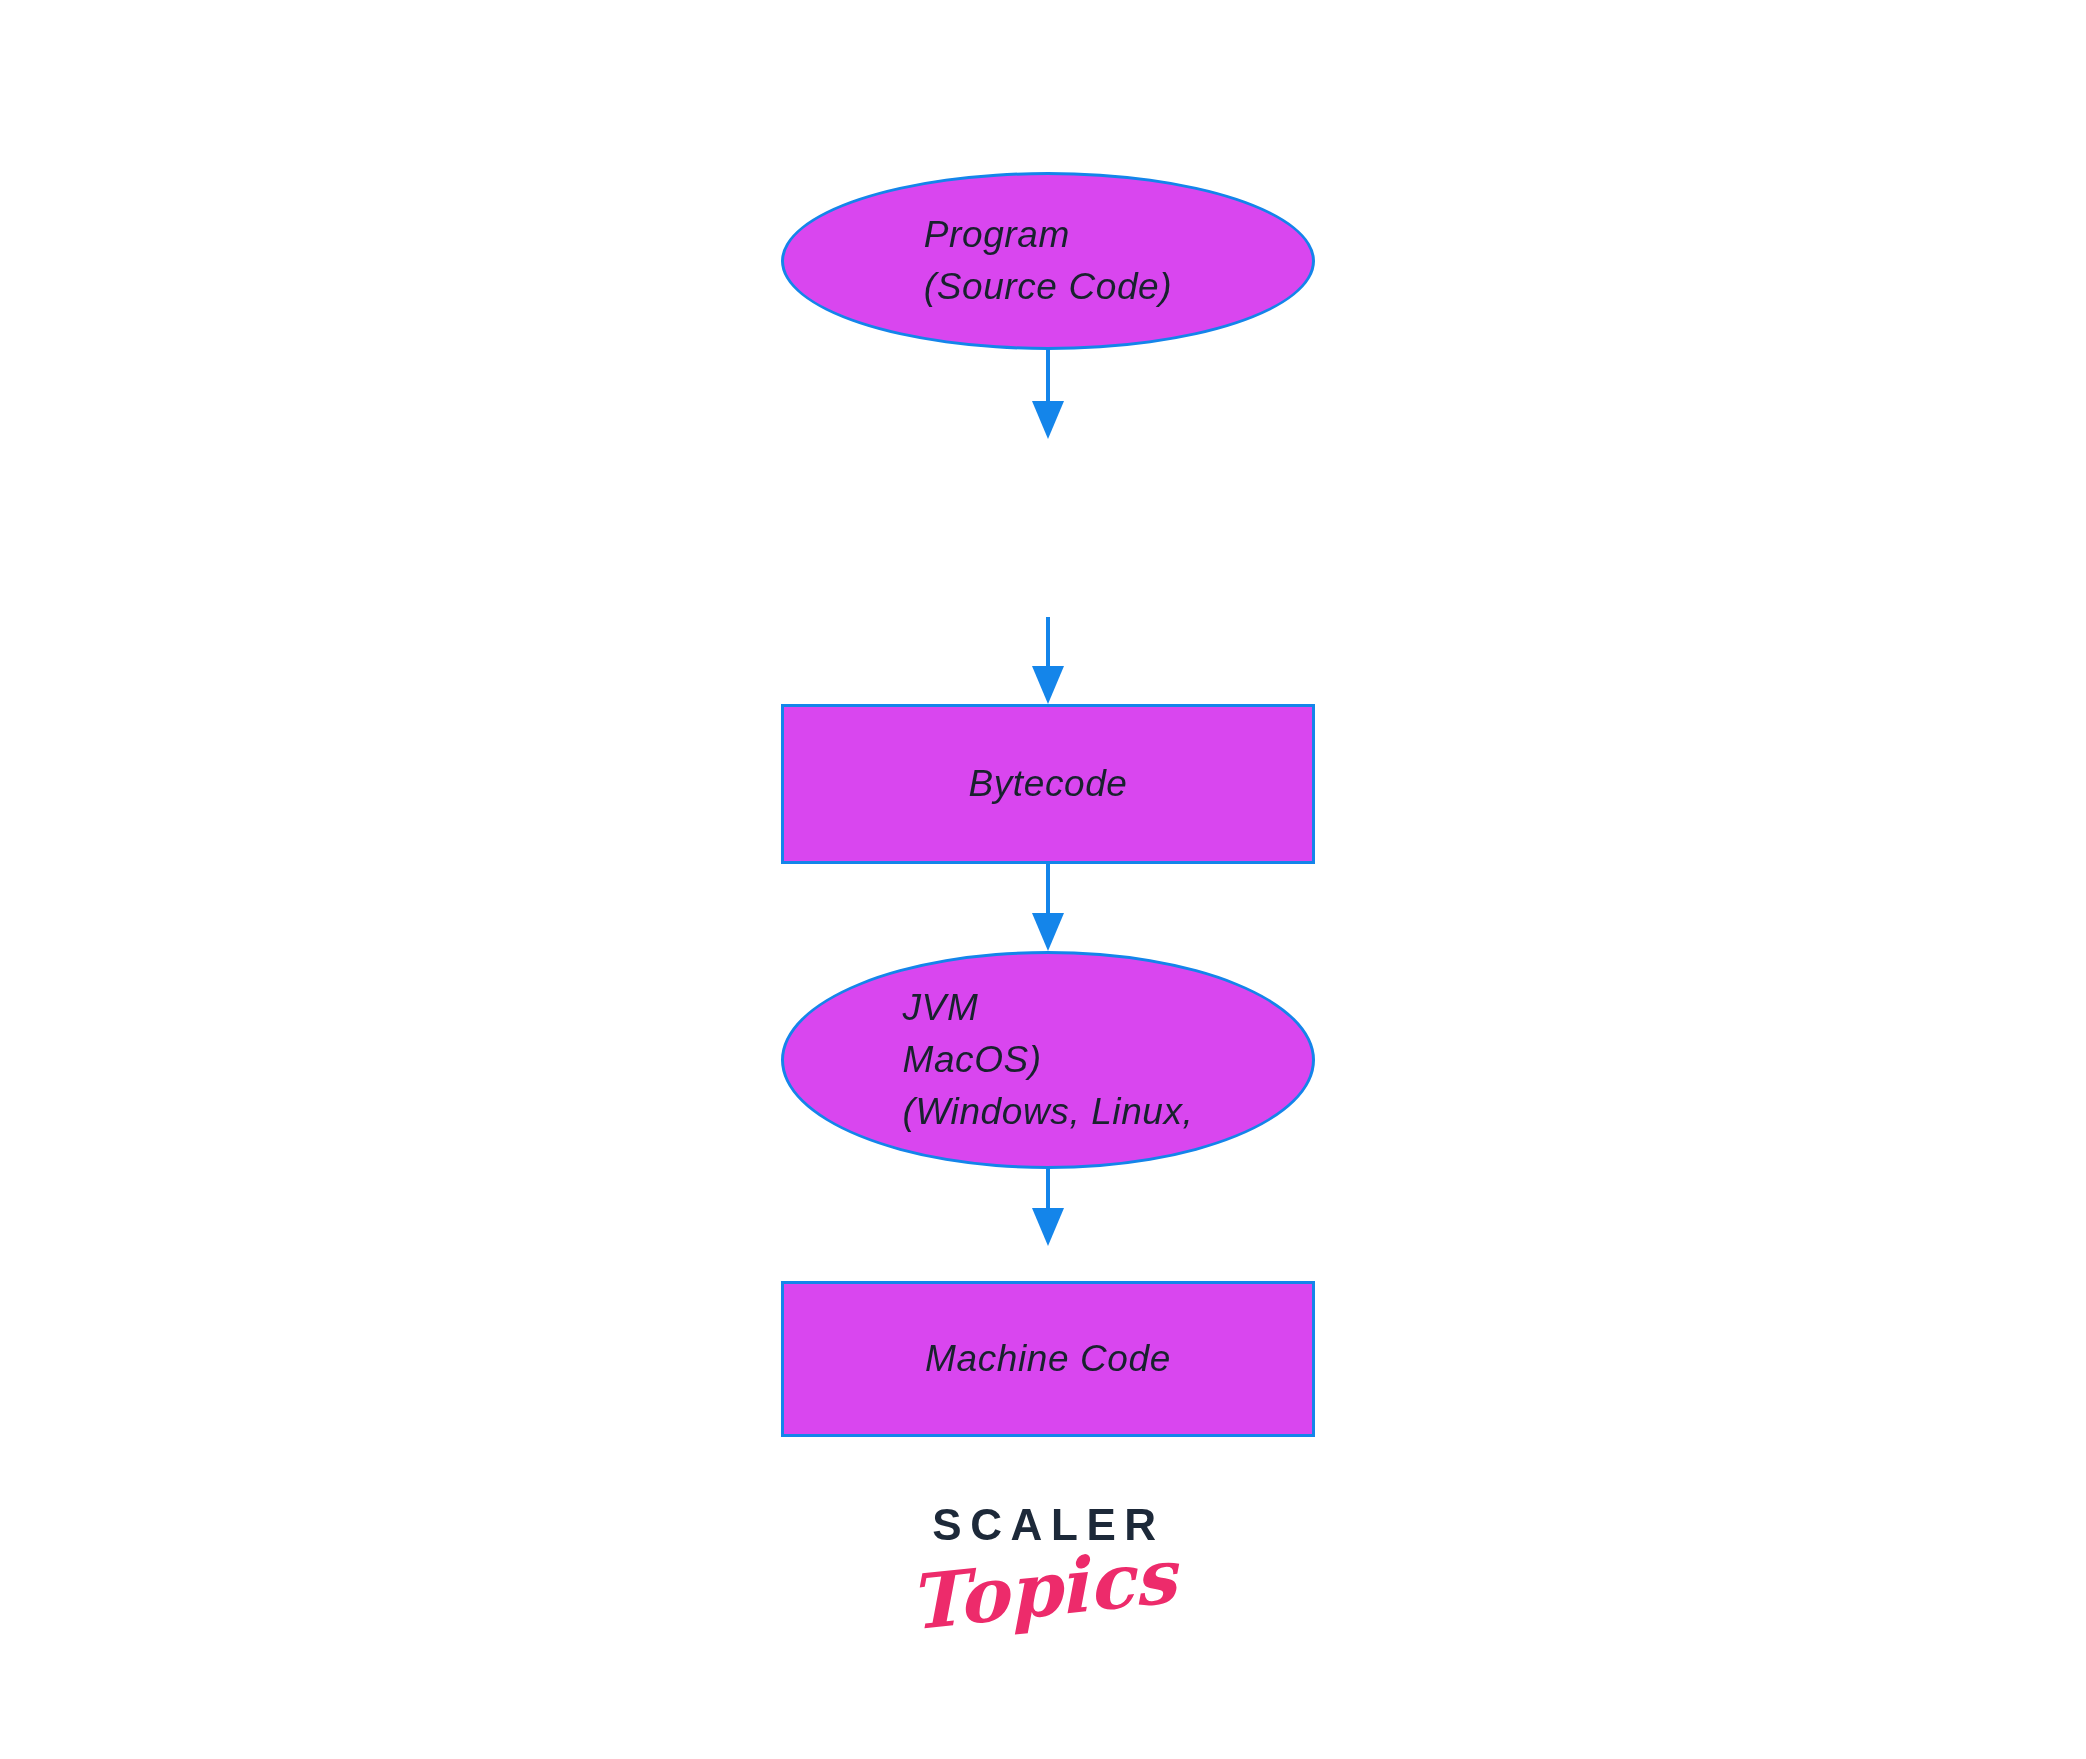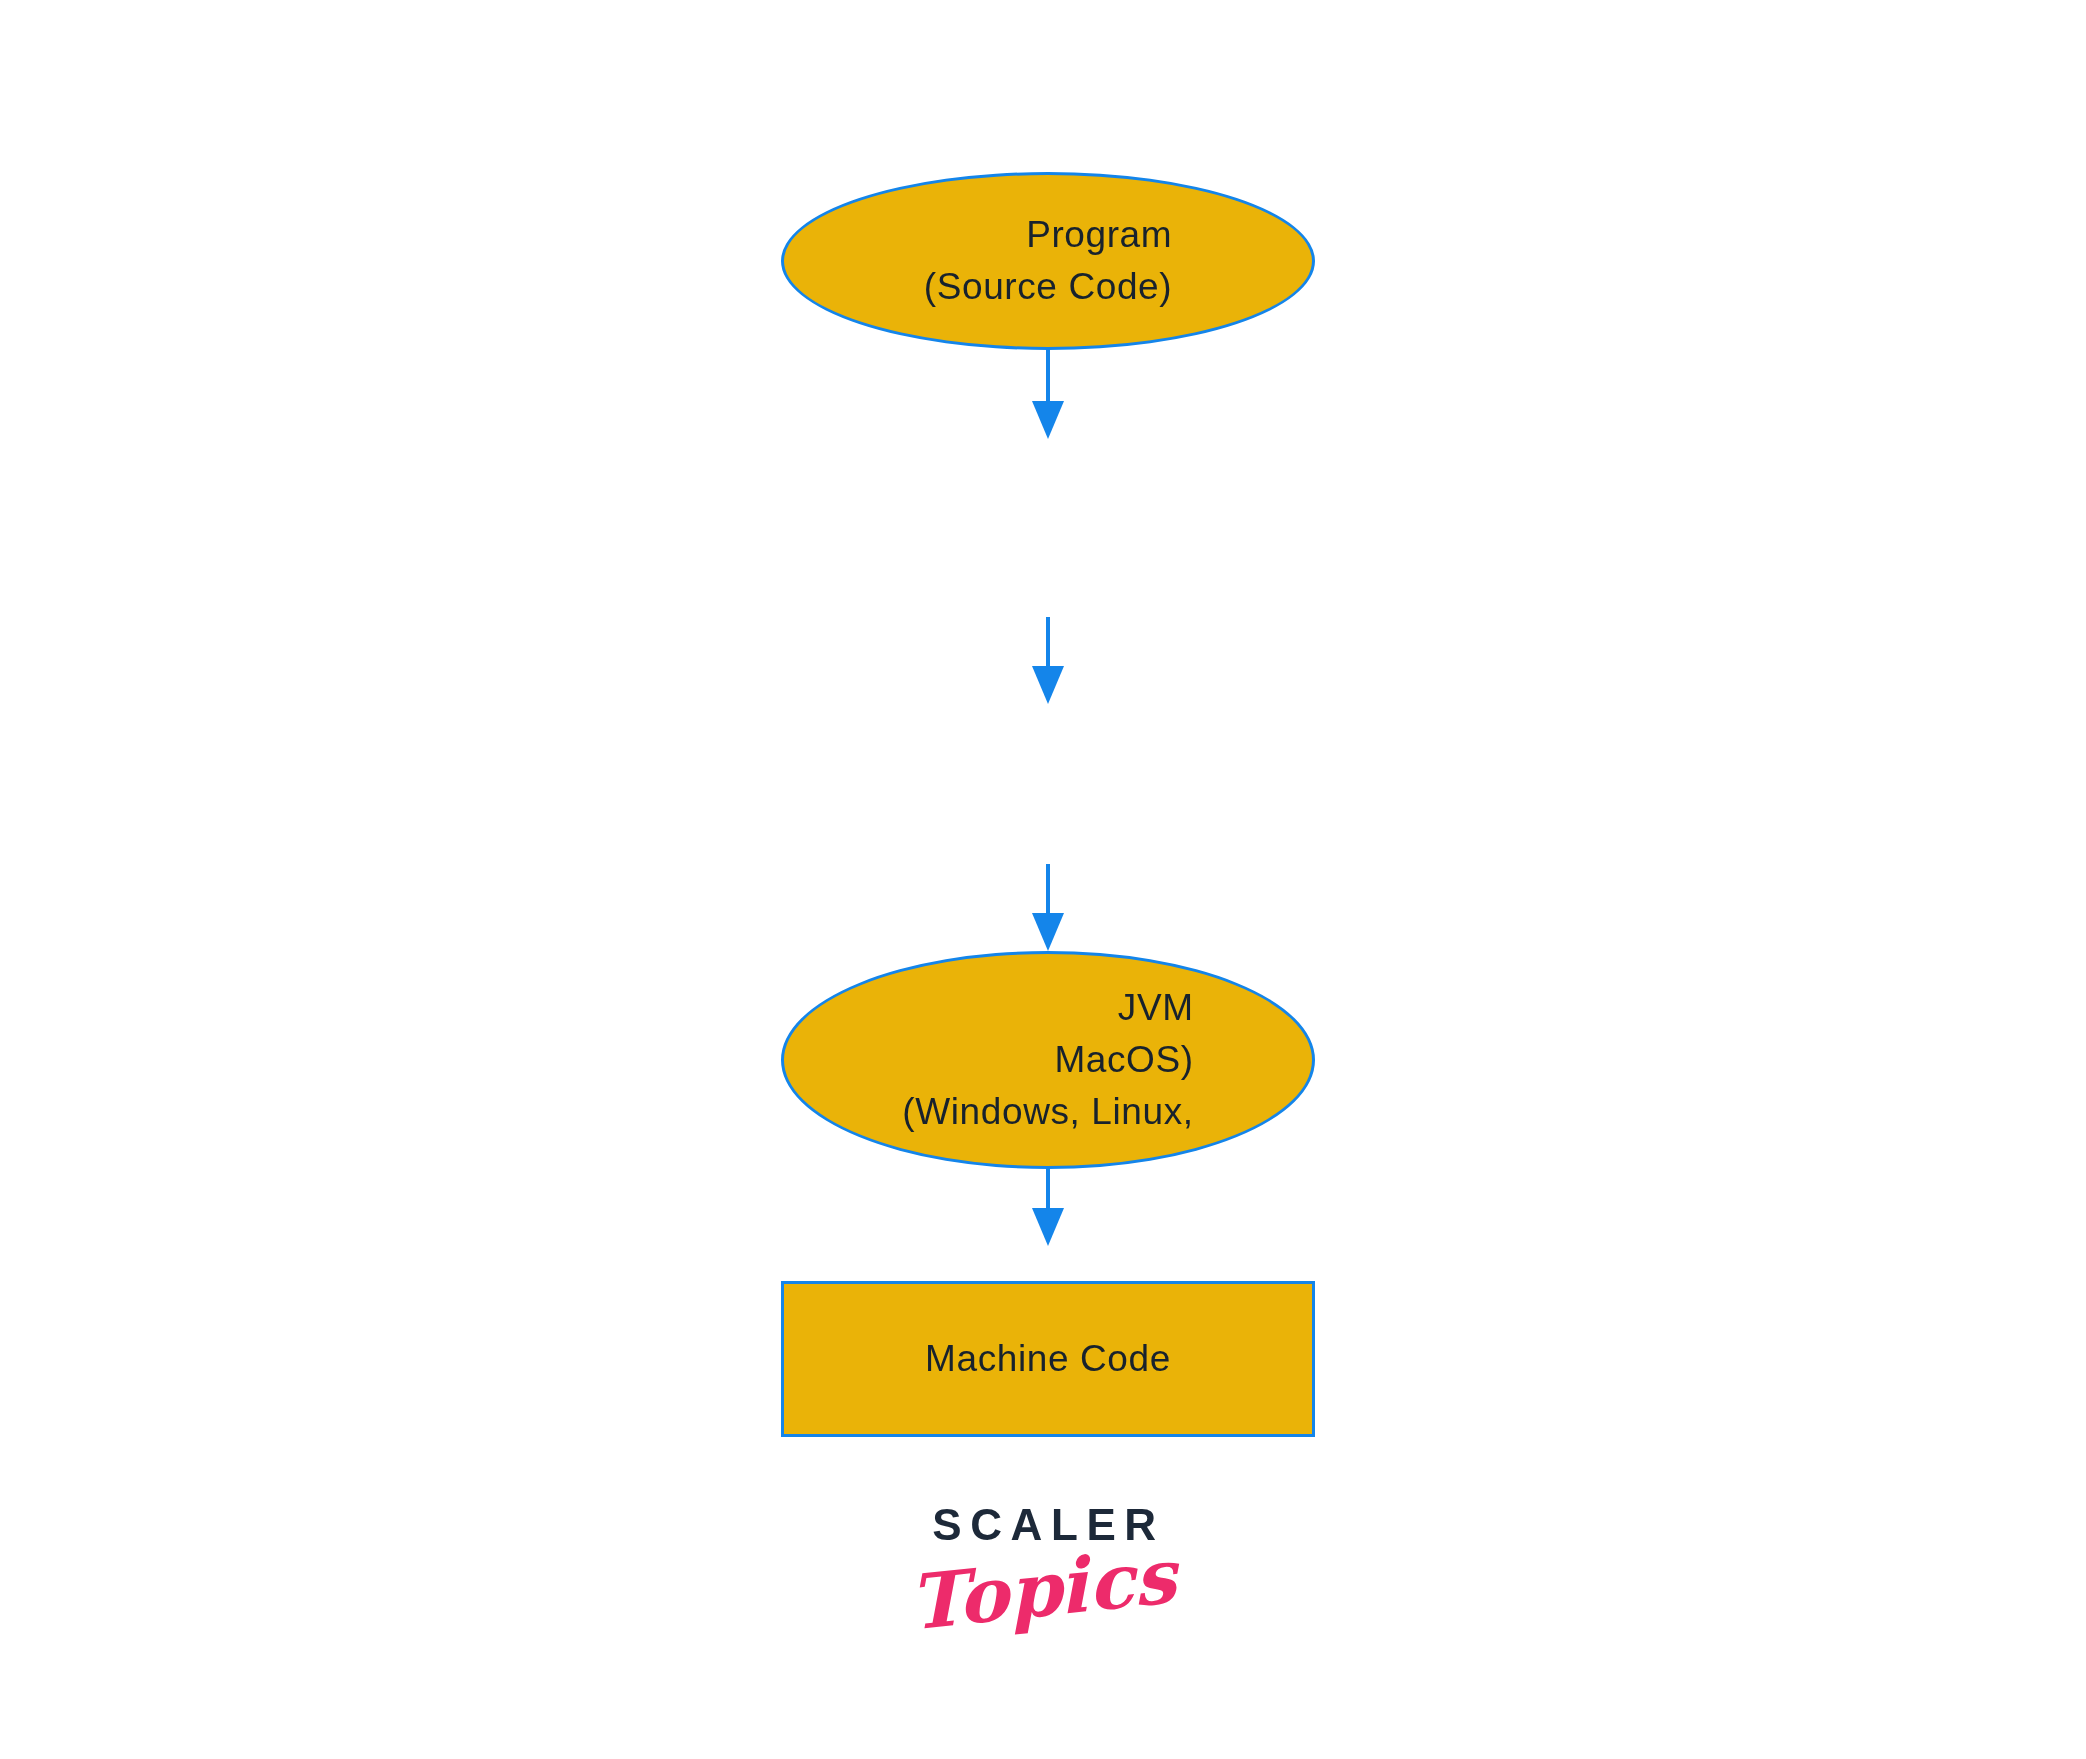--- a/index.html
+++ b/index.html
@@ -7,26 +7,27 @@
     position: relative;
     width: 2087px;
     height: 1759px;
     background: #ffffff;
     font-family: "Liberation Sans", "DejaVu Sans", sans-serif;
     overflow: hidden;
   }
   .node {
     position: absolute;
     box-sizing: border-box;
-    background: #eab308;
+    background: #d946ef;
     border: 3.1px solid #1485ea;
     display: flex;
     align-items: center;
     justify-content: center;
-    text-align: right;
+    text-align: left;
+    font-style: italic;
   }
   .node.ellipse { border-radius: 50%; }
   .node.rect { border-radius: 0; }
   .node-label {
     color: #18222d;
     font-size: 37px;
     line-height: 52px;
     font-weight: 400;
     letter-spacing: 0.6px;
   }
@@ -89,20 +90,25 @@
     <div class="arrow-line" style="top:350px; height:52px;"></div>
     <div class="arrow-head" style="top:401px;"></div>
   </div>
 
 
   <div class="arrow">
     <div class="arrow-line" style="top:617px; height:50px;"></div>
     <div class="arrow-head" style="top:666px;"></div>
   </div>
 
+  <div class="node rect" style="left:781px; top:704px; width:534px; height:160px;">
+    <div class="node-label">
+      <span class="line">Bytecode</span>
+    </div>
+  </div>
 
   <div class="arrow">
     <div class="arrow-line" style="top:864px; height:50px;"></div>
     <div class="arrow-head" style="top:913px;"></div>
   </div>
 
   <div class="node ellipse" style="left:781px; top:951px; width:534px; height:218px;">
     <div class="node-label">
       <span class="line">JVM</span>
       <span class="line">MacOS)</span>

